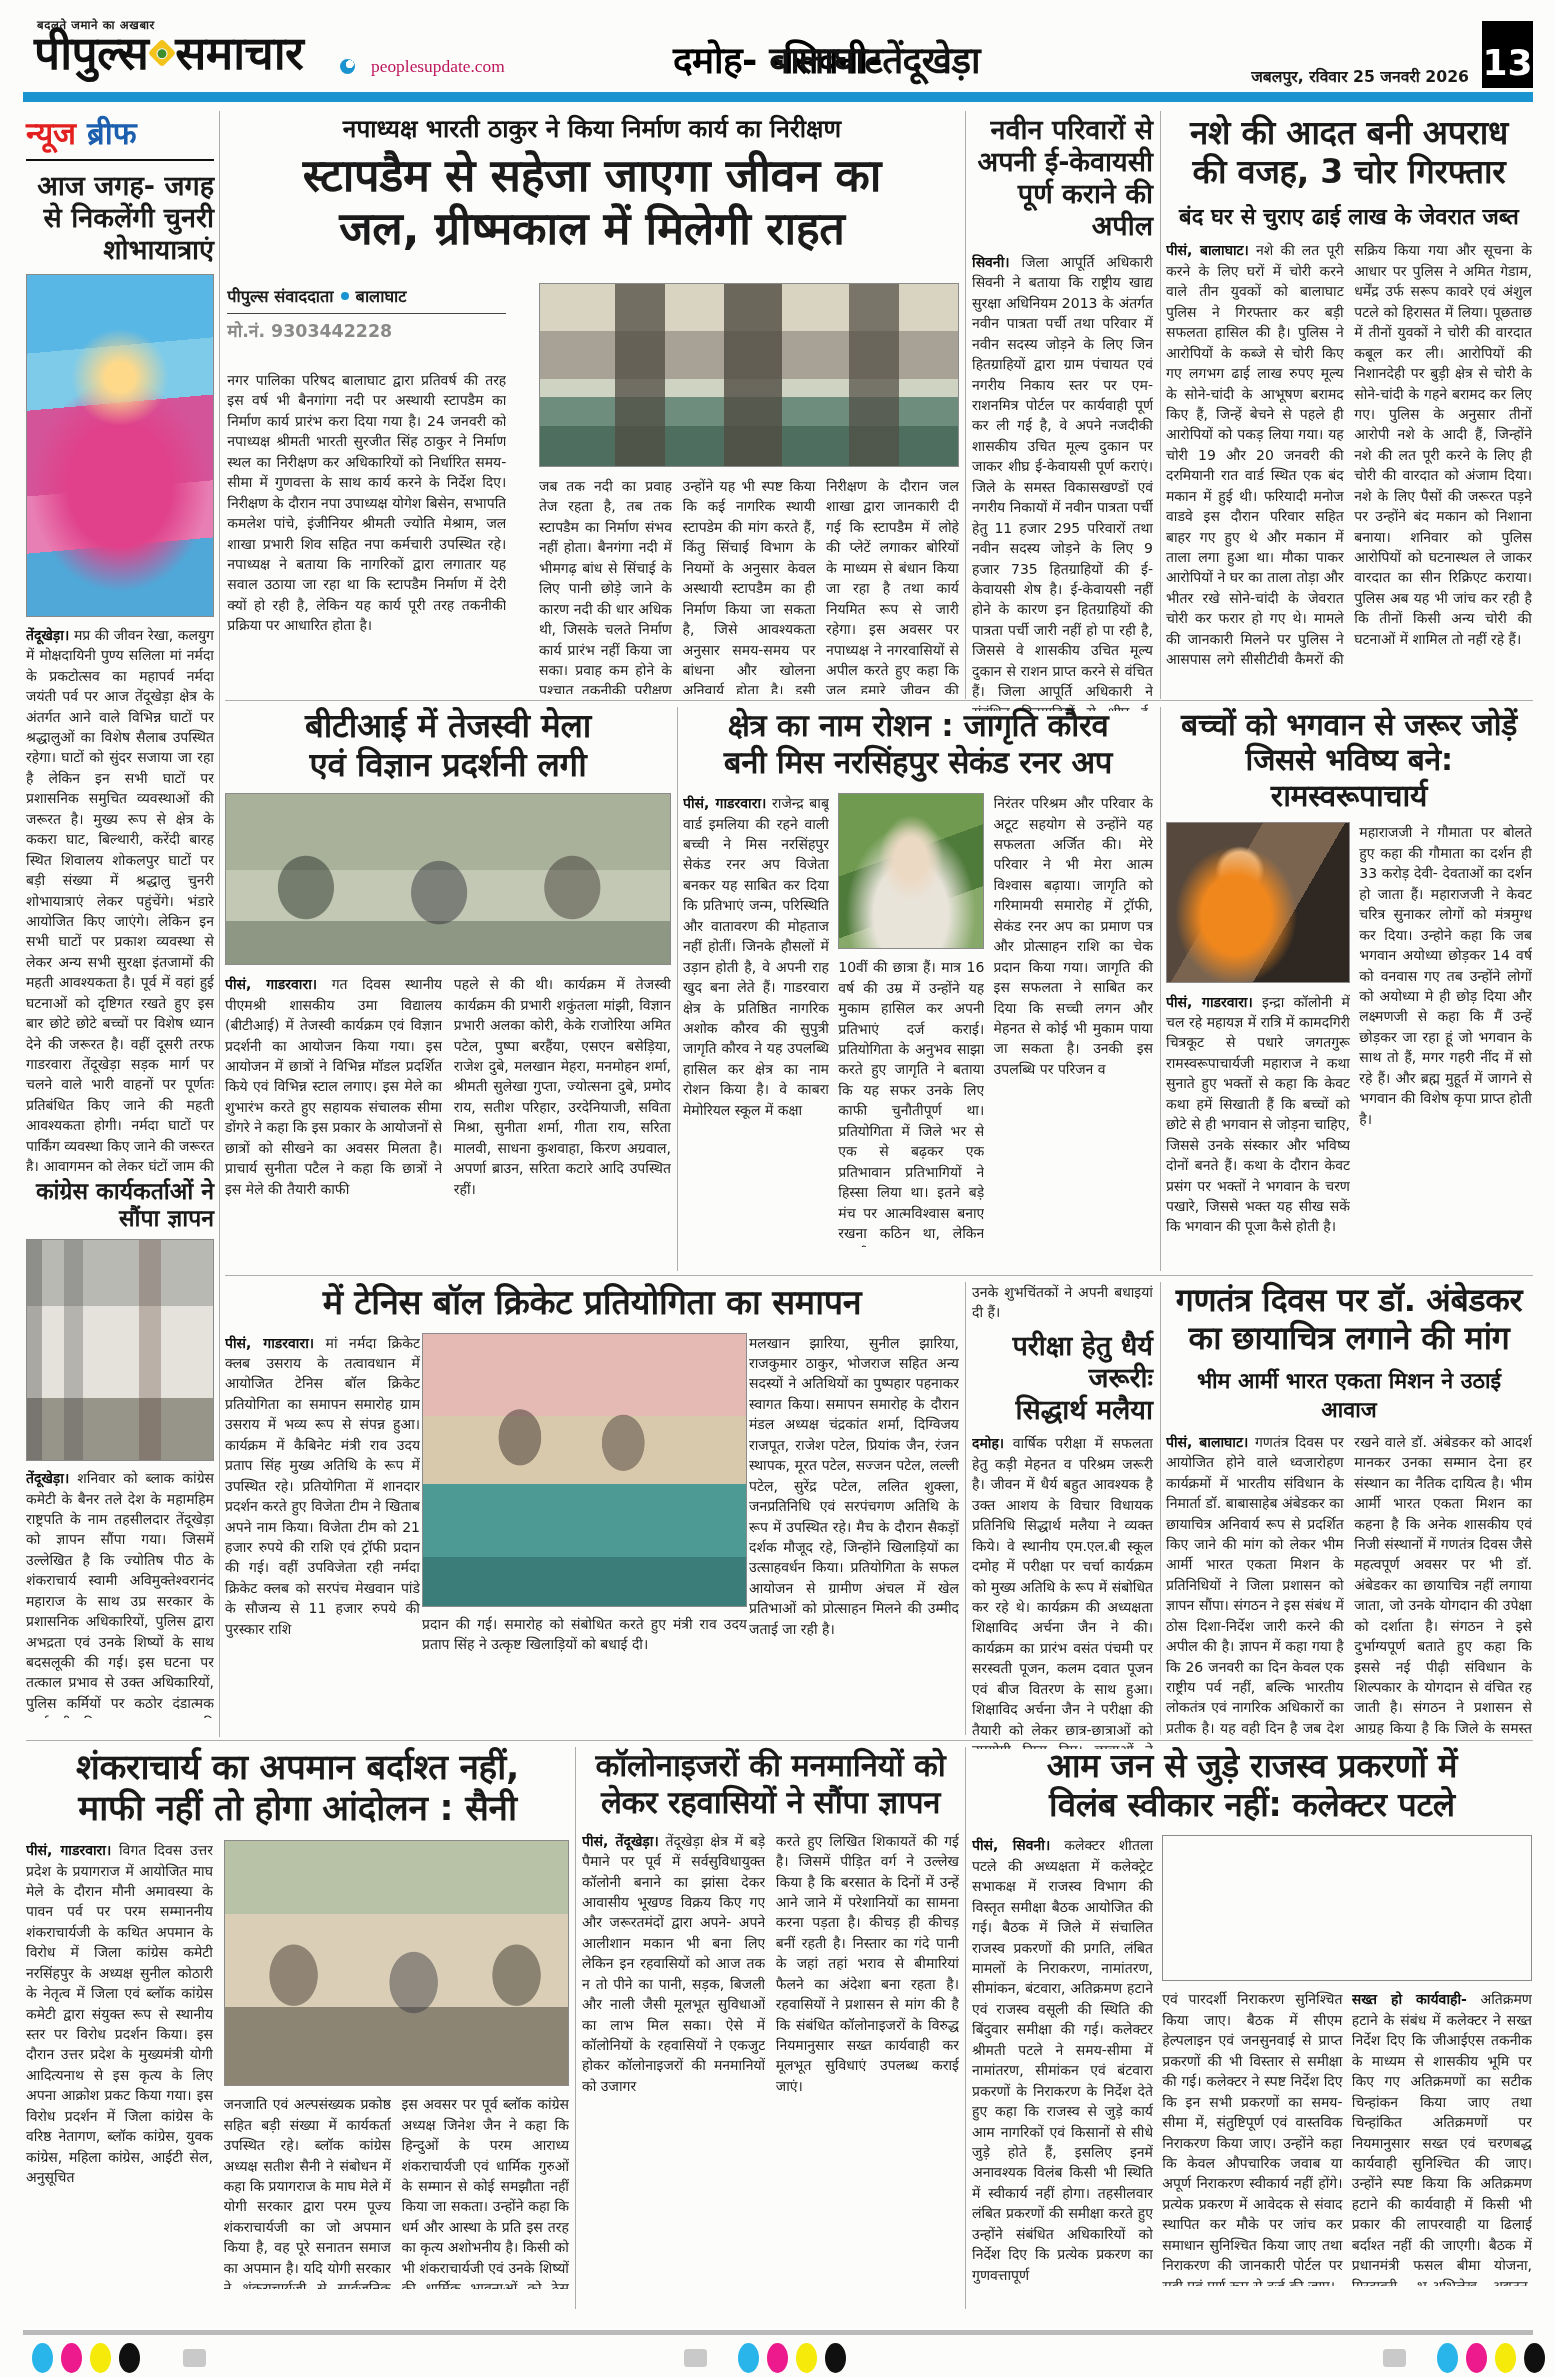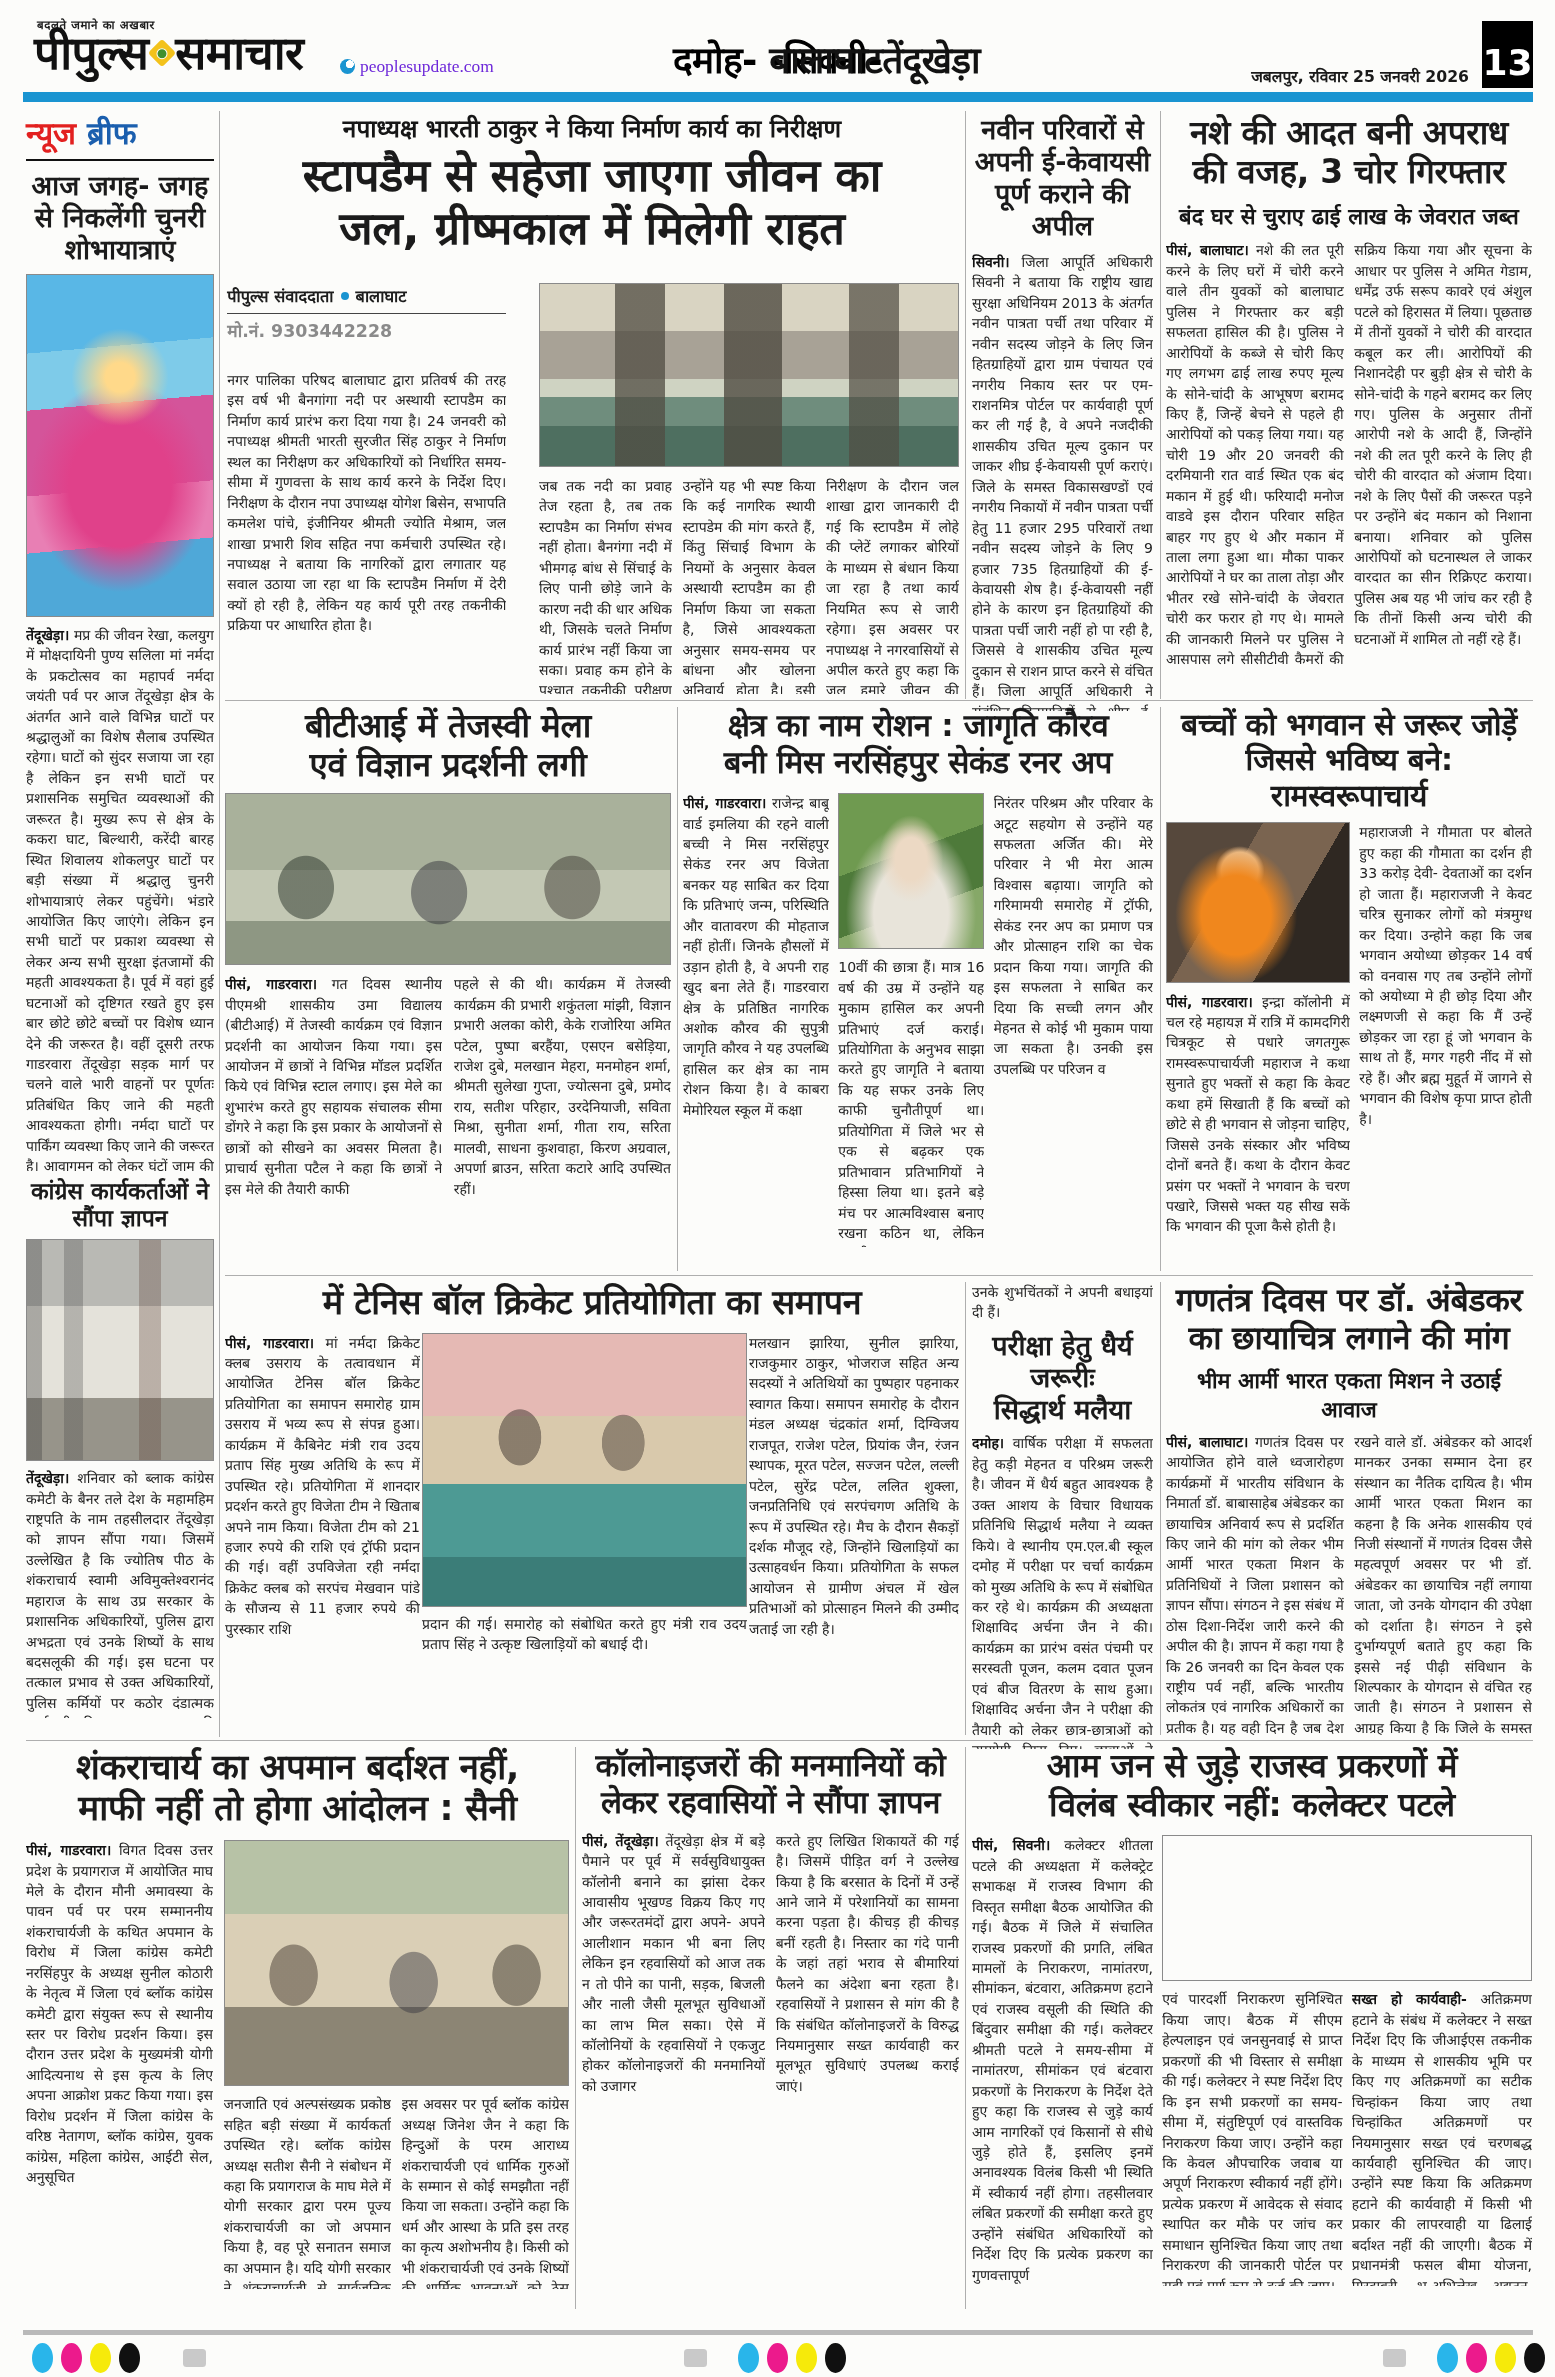--- a/index.html
+++ b/index.html
@@ -5,35 +5,35 @@
   html,body{margin:0;padding:0;background:#e8e8e4;}
   #page{position:relative;width:1555px;height:2377px;background:#fcfcfa;color:#1d1d1d;
         font-family:"DejaVu Sans","Liberation Sans",sans-serif;overflow:hidden;}
   
   .tagline{position:absolute;left:37px;top:17.4px;font-size:11.6px;font-weight:700;letter-spacing:0.6px;}
   .mast-title{position:absolute;left:34px;top:30px;font-size:46px;font-weight:800;line-height:1;
               letter-spacing:-0.6px;display:flex;align-items:center;gap:3.5px;color:#111;}
   .emblem{display:inline-block;width:20px;height:20px;background:#f3c21b;transform:rotate(45deg);
           border-radius:3.5px;position:relative;}
   .emblem-core{position:absolute;left:5.2px;top:5.2px;width:9.3px;height:9.3px;border-radius:50%;background:#3f8f2e;border:1.2px solid #fff;}
-  .website{position:absolute;left:340px;top:56px;font-size:17.4px;color:#6d28d9;
-           font-family:"Liberation Serif","DejaVu Serif",serif;display:flex;align-items:center;gap:5px;}
+  .website{position:absolute;left:340px;top:56px;font-size:17.4px;color:#be185d;
+           font-family:"Liberation Serif","DejaVu Serif",serif;display:flex;align-items:center;gap:16px;}
   .web-icon{display:inline-block;width:15px;height:15px;border-radius:50%;
             background:radial-gradient(circle at 65% 35%, #ffffff 0 28%, #1a94d1 30% 100%);}
   .edition{position:absolute;left:50%;top:33px;transform:translateX(-50%);font-size:37px;font-weight:800;
            white-space:nowrap;letter-spacing:-0.6px;}
   .edition .red{color:#000000;} .edition .blk{color:#121212;}
   .dateline{position:absolute;right:86px;top:65px;font-size:15.7px;font-weight:700;color:#1a1a1a;}
   .pagebox{position:absolute;right:22px;top:21px;width:51px;height:67px;background:#000;}
   .pagebox span{position:absolute;bottom:4.6px;left:0;width:100%;text-align:center;color:#fff;font-size:36px;font-weight:800;}
   .bluebar{position:absolute;left:23px;top:92px;width:1510px;height:10px;background:#1a94d1;}
   
   .blk{position:absolute;}
   .hl{font-weight:800;color:#1b1b1b;text-align:center;line-height:1.18;letter-spacing:-0.3px;}
-  .hl-l{font-weight:800;color:#1b1b1b;text-align:center;line-height:1.18;}
+  .hl-l{font-weight:800;color:#1b1b1b;text-align:right;line-height:1.18;}
   .kick{font-weight:800;text-align:center;color:#161616;}
   .sub{font-weight:700;text-align:center;color:#161616;}
   .bd{font-size:14px;line-height:1.46;text-align:justify;color:#222;margin:0;overflow:hidden;
       font-family:"DejaVu Sans","Liberation Sans",sans-serif;}
   .byl{font-weight:800;color:#111;}
   .vdiv{position:absolute;width:1.2px;background:#aeaeae;}
   .hdiv{position:absolute;height:1.2px;background:#aeaeae;}
   .row{display:flex;}
   .ph{border:0.6px solid #8a8a8a;box-sizing:border-box;}
   

